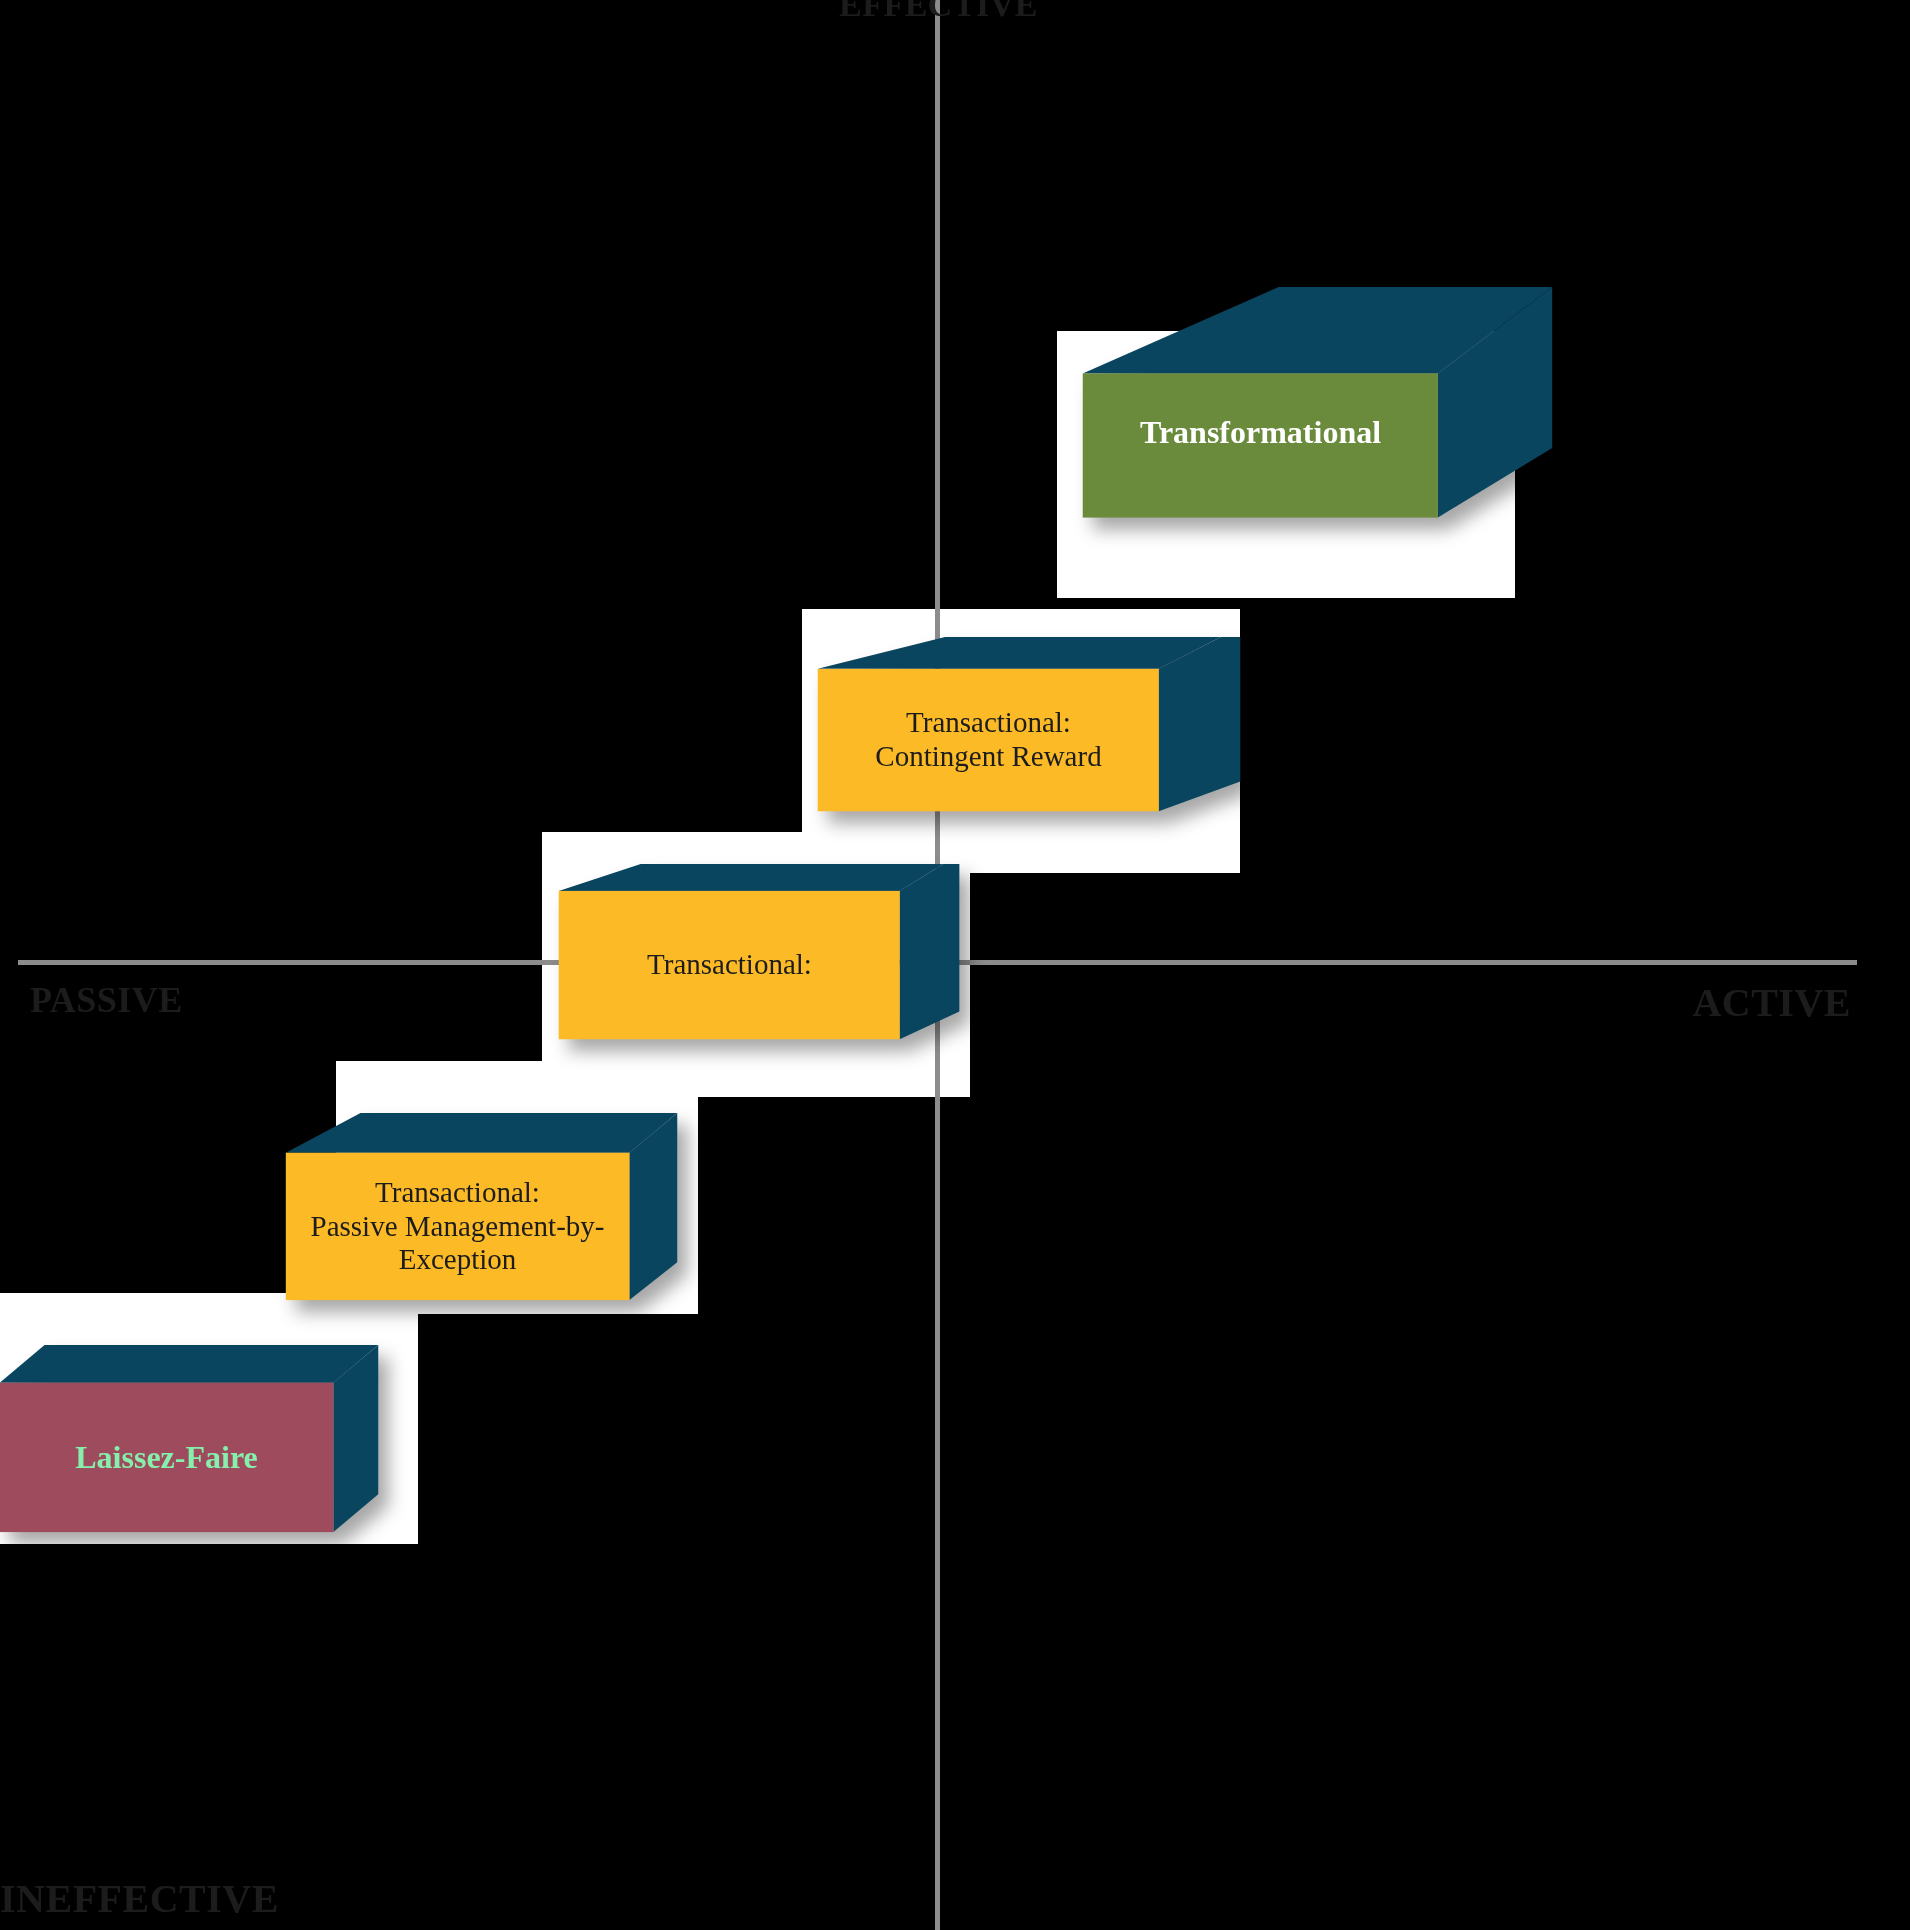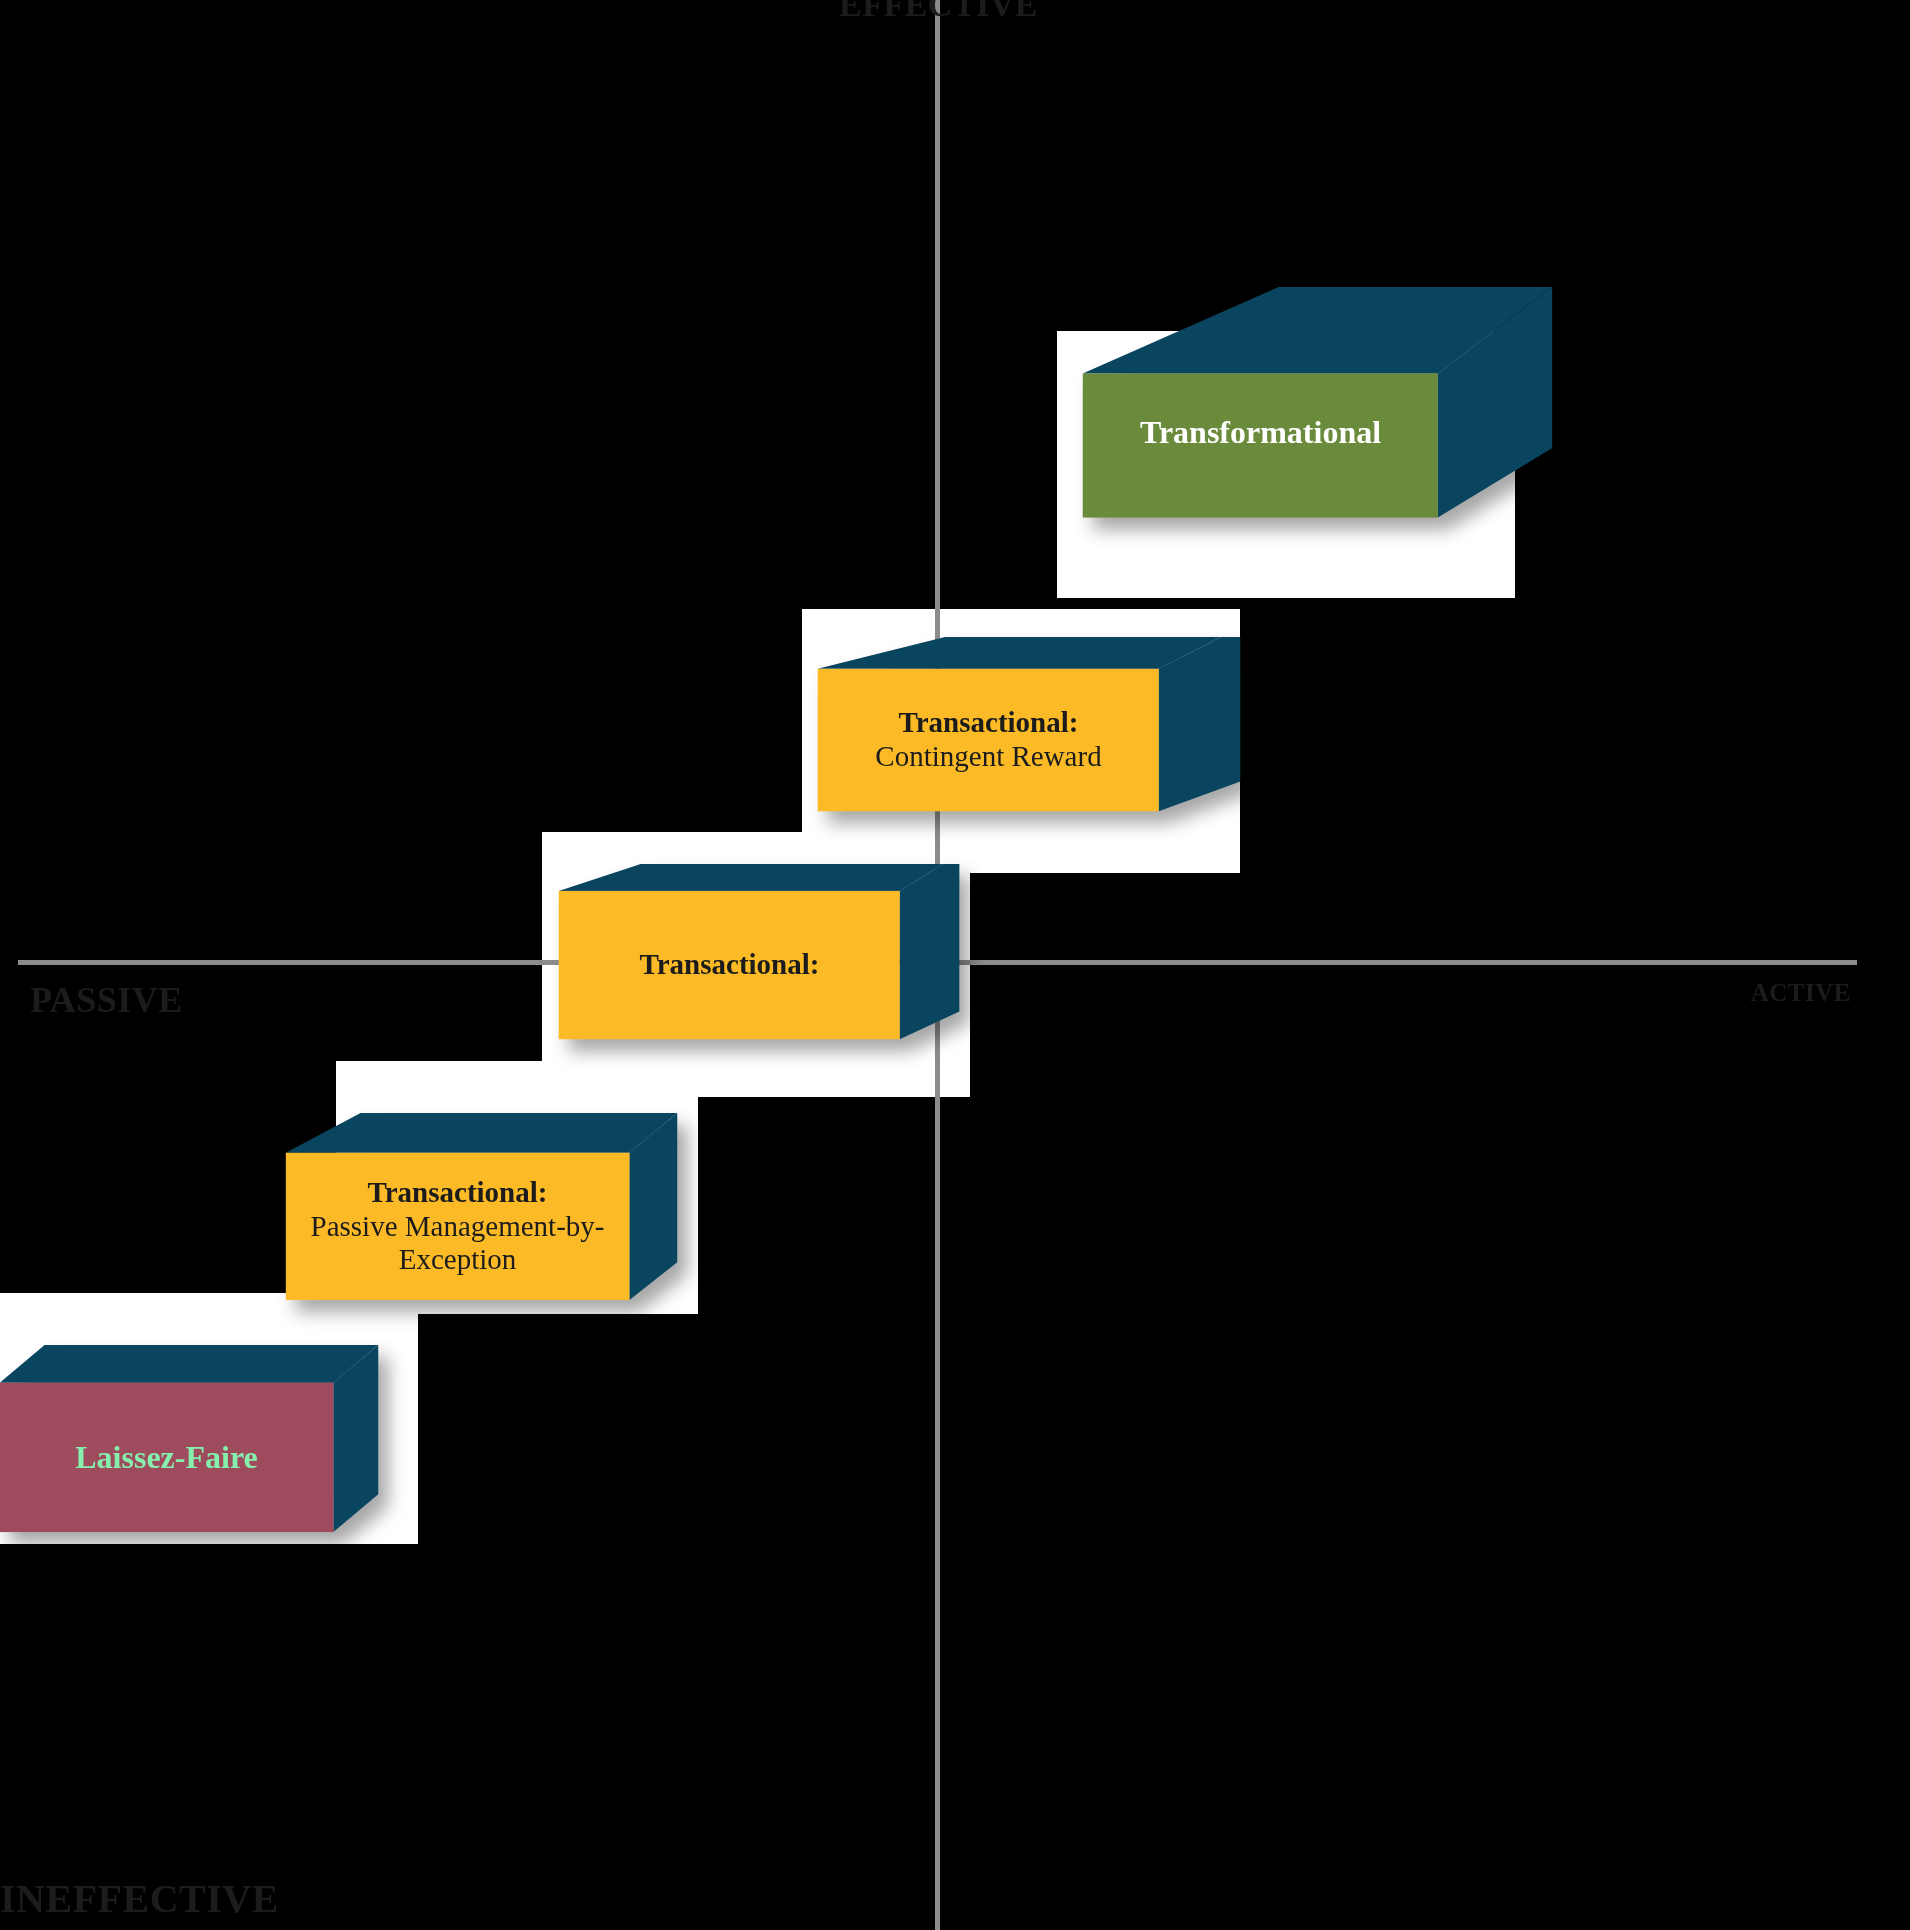--- a/index.html
+++ b/index.html
@@ -60,21 +60,21 @@
   .lbl-passive {
     left: 30px;
     top: 979px;
     font-size: 36px;
   }
   .lbl-active {
     left: 0px;
     top: 979px;
     width: 1851px;
     text-align: right;
-    font-size: 25px;
+    font-size: 40px;
   }
 
   
   .slide {
     position: absolute;
     background: #ffffff;
   }
   .block {
     position: absolute;
   }
@@ -93,21 +93,21 @@
   }
   .block .face-label {
     position: absolute;
     display: flex;
     align-items: center;
     justify-content: center;
     text-align: center;
     line-height: 1.16;
     pointer-events: none;
   }
-  .face-label .l1 { font-weight: bold; display: block; }
+  .face-label .l1 { font-weight: normal; display: block; }
   .face-label .l2 { font-weight: normal; display: block; }
   .face-label.single .l1 { font-weight: bold; }
 </style>
 </head>
 <body>
 
 <div id="stage">
 
   <div class="slide" style="left:0px; top:1293px; width:418px; height:251px;"></div>
   <div class="slide" style="left:336px; top:1061px; width:362px; height:253px;"></div>

